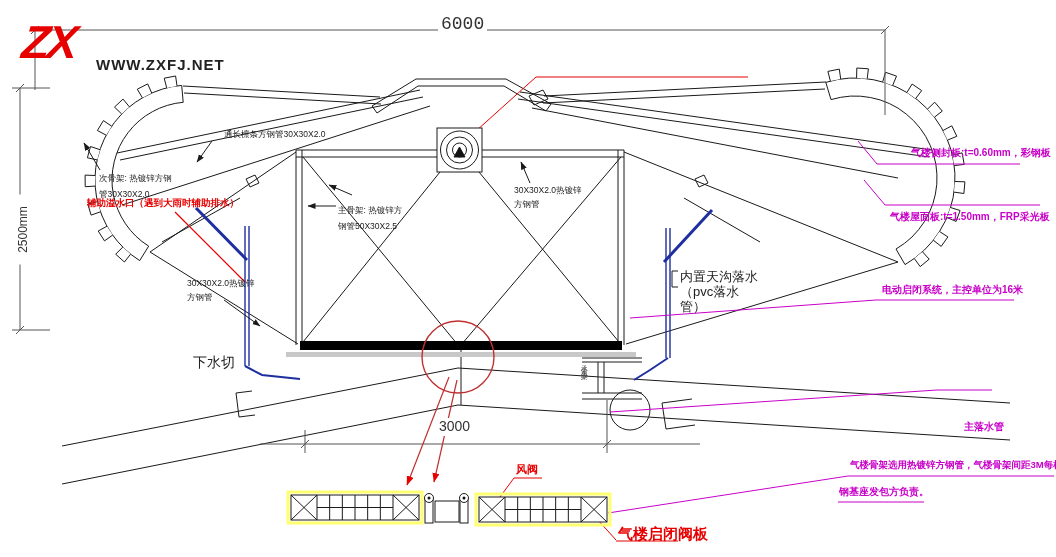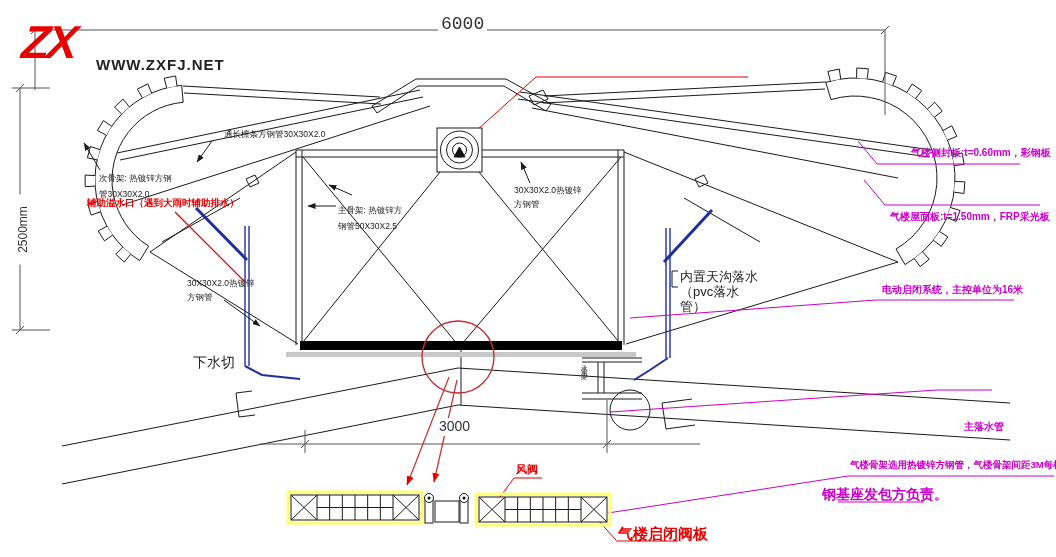--- a/index.html
+++ b/index.html
@@ -229,14 +229,14 @@
   <div class="lbl wrap" style="left:187px;top:276px;width:72px;font-size:8.5px;line-height:14px;">30X30X2.0热镀锌方钢管</div>
   <div class="lbl wrap" style="left:680px;top:269px;width:78px;font-size:13px;line-height:15px;">内置天沟落水（pvc落水管）</div>
   <div class="lbl" style="left:193px;top:354px;font-size:14px;">下水切</div>
   <div class="lbl vert" style="left:579px;top:359px;font-size:7px;color:#333;">承重梁</div>
 
   <div class="lbl mag" style="left:882px;top:147px;font-size:10px;margin-left:29px;">气楼侧封板:t=0.60mm，彩钢板</div>
   <div class="lbl mag" style="left:890px;top:187px;font-size:10px;margin-top:24px;">气楼屋面板:t=1.50mm，FRP采光板</div>
   <div class="lbl mag" style="left:882px;top:284px;font-size:10px;">电动启闭系统，主控单位为16米</div>
   <div class="lbl mag" style="left:964px;top:373px;font-size:10px;margin-top:48px;">主落水管</div>
   <div class="lbl mag" style="left:850px;top:459px;font-size:9.5px;">气楼骨架选用热镀锌方钢管，气楼骨架间距3M每榀</div>
-  <div class="lbl mag" style="left:822px;top:486px;font-size:14px;">钢基座发包方负责。</div>
+  <div class="lbl mag" style="left:839px;top:486px;font-size:10px;">钢基座发包方负责。</div>
 </div>
 
 </body></html>

